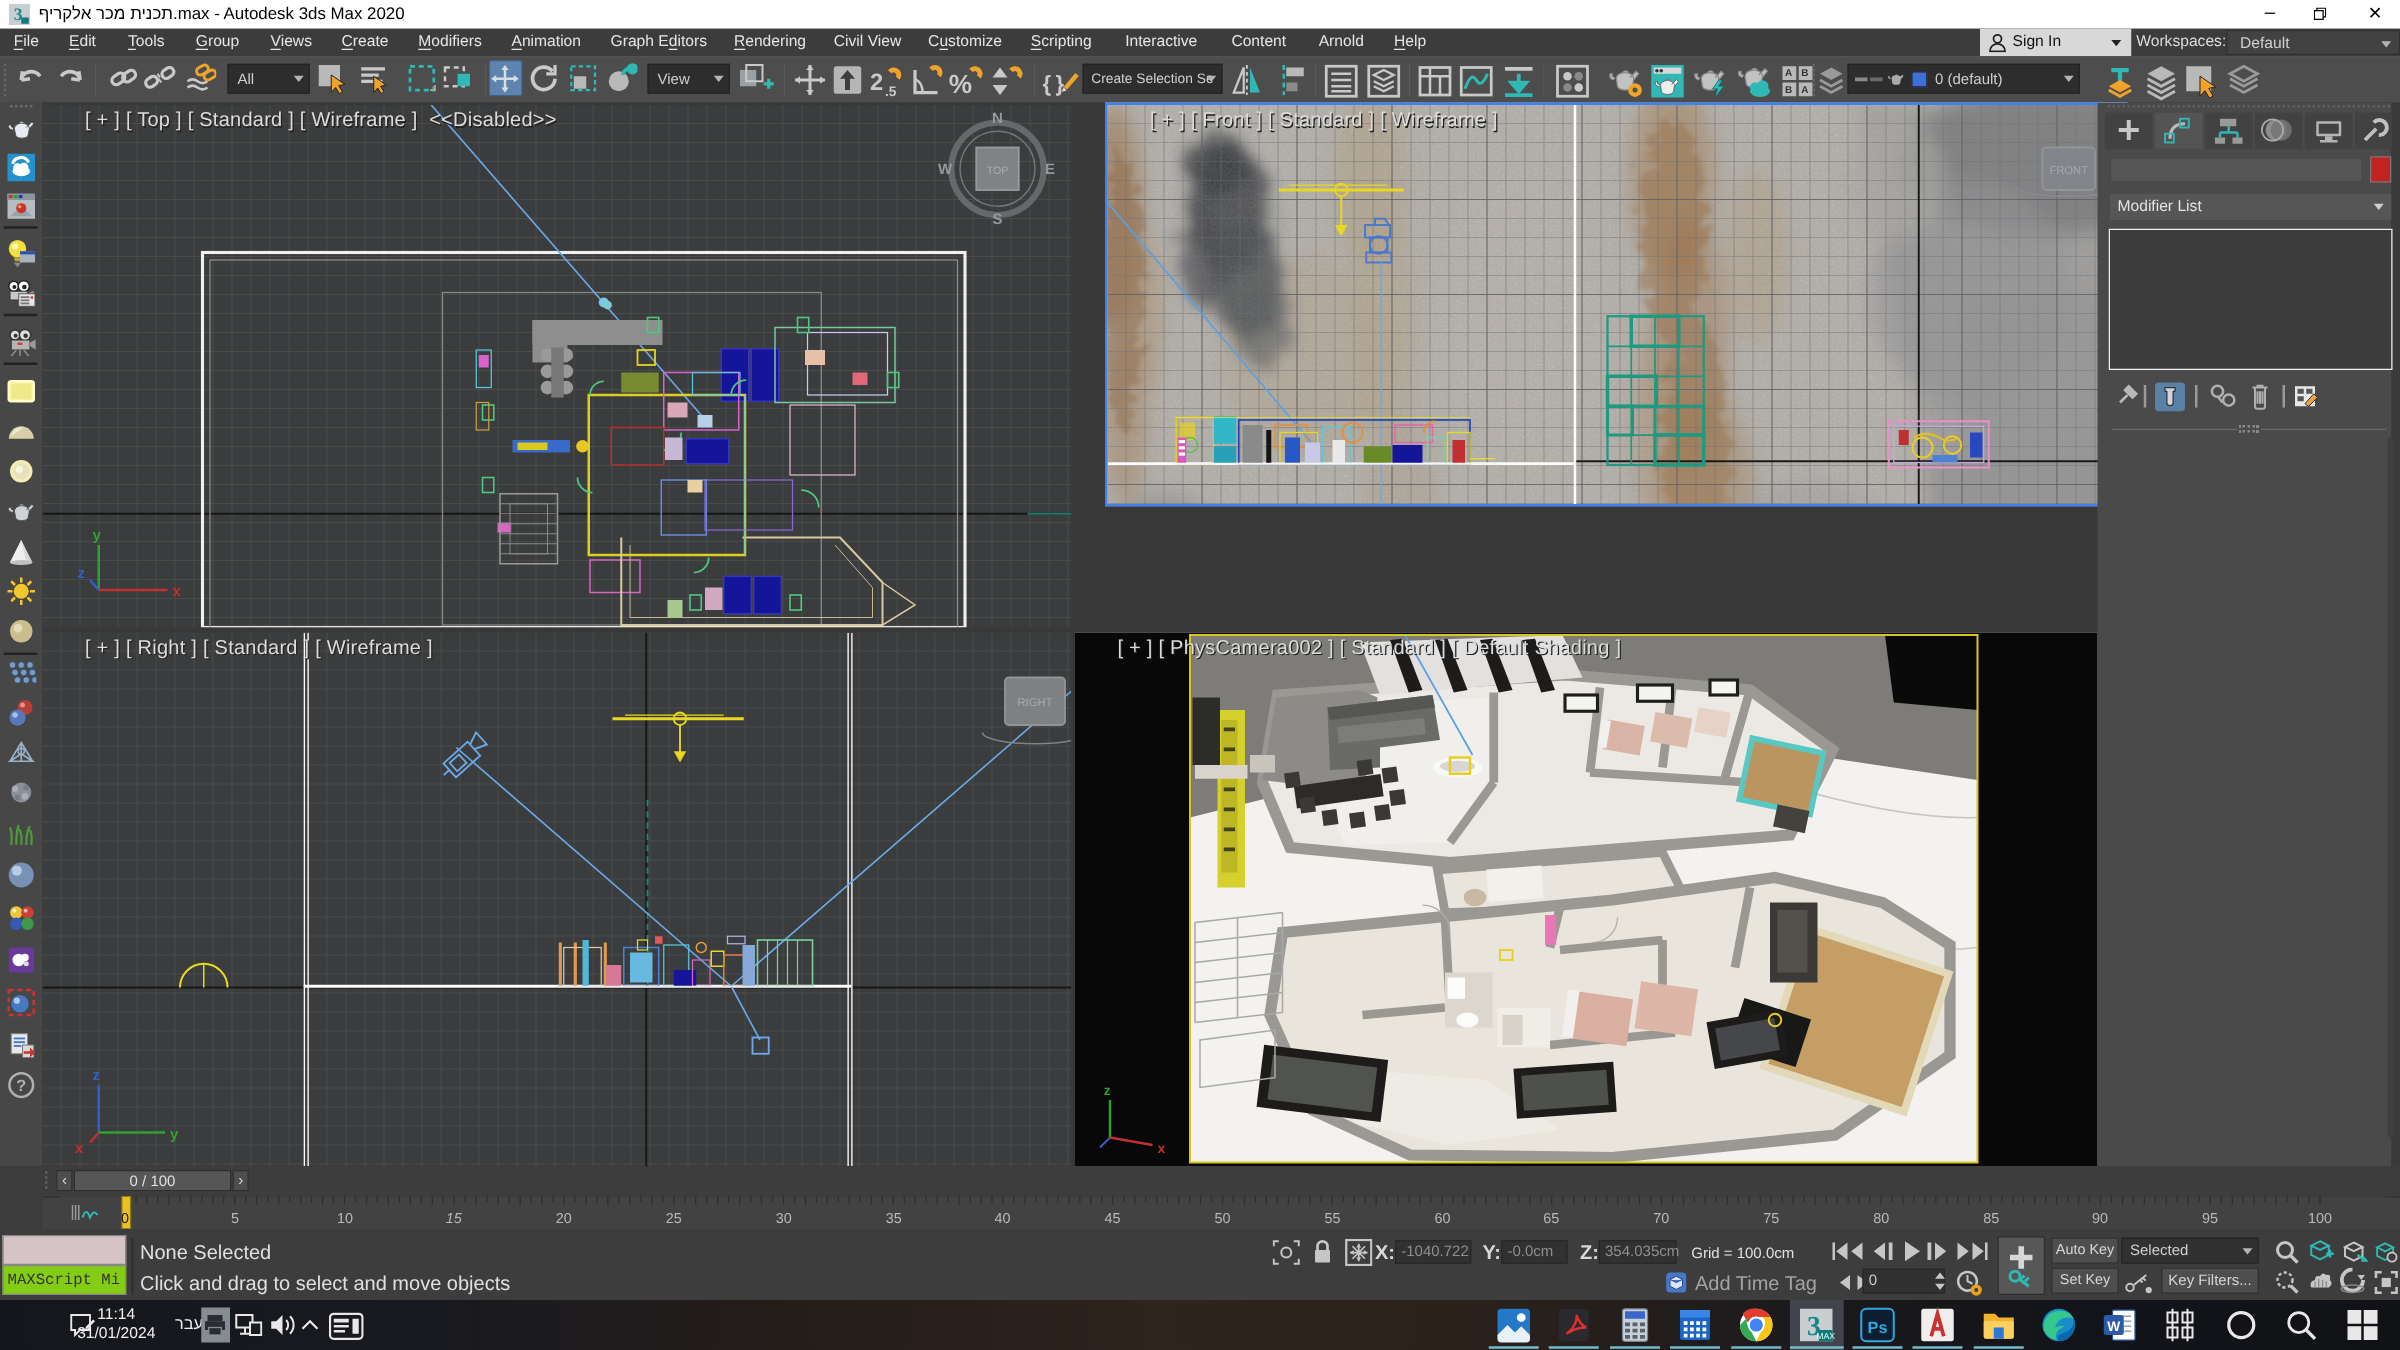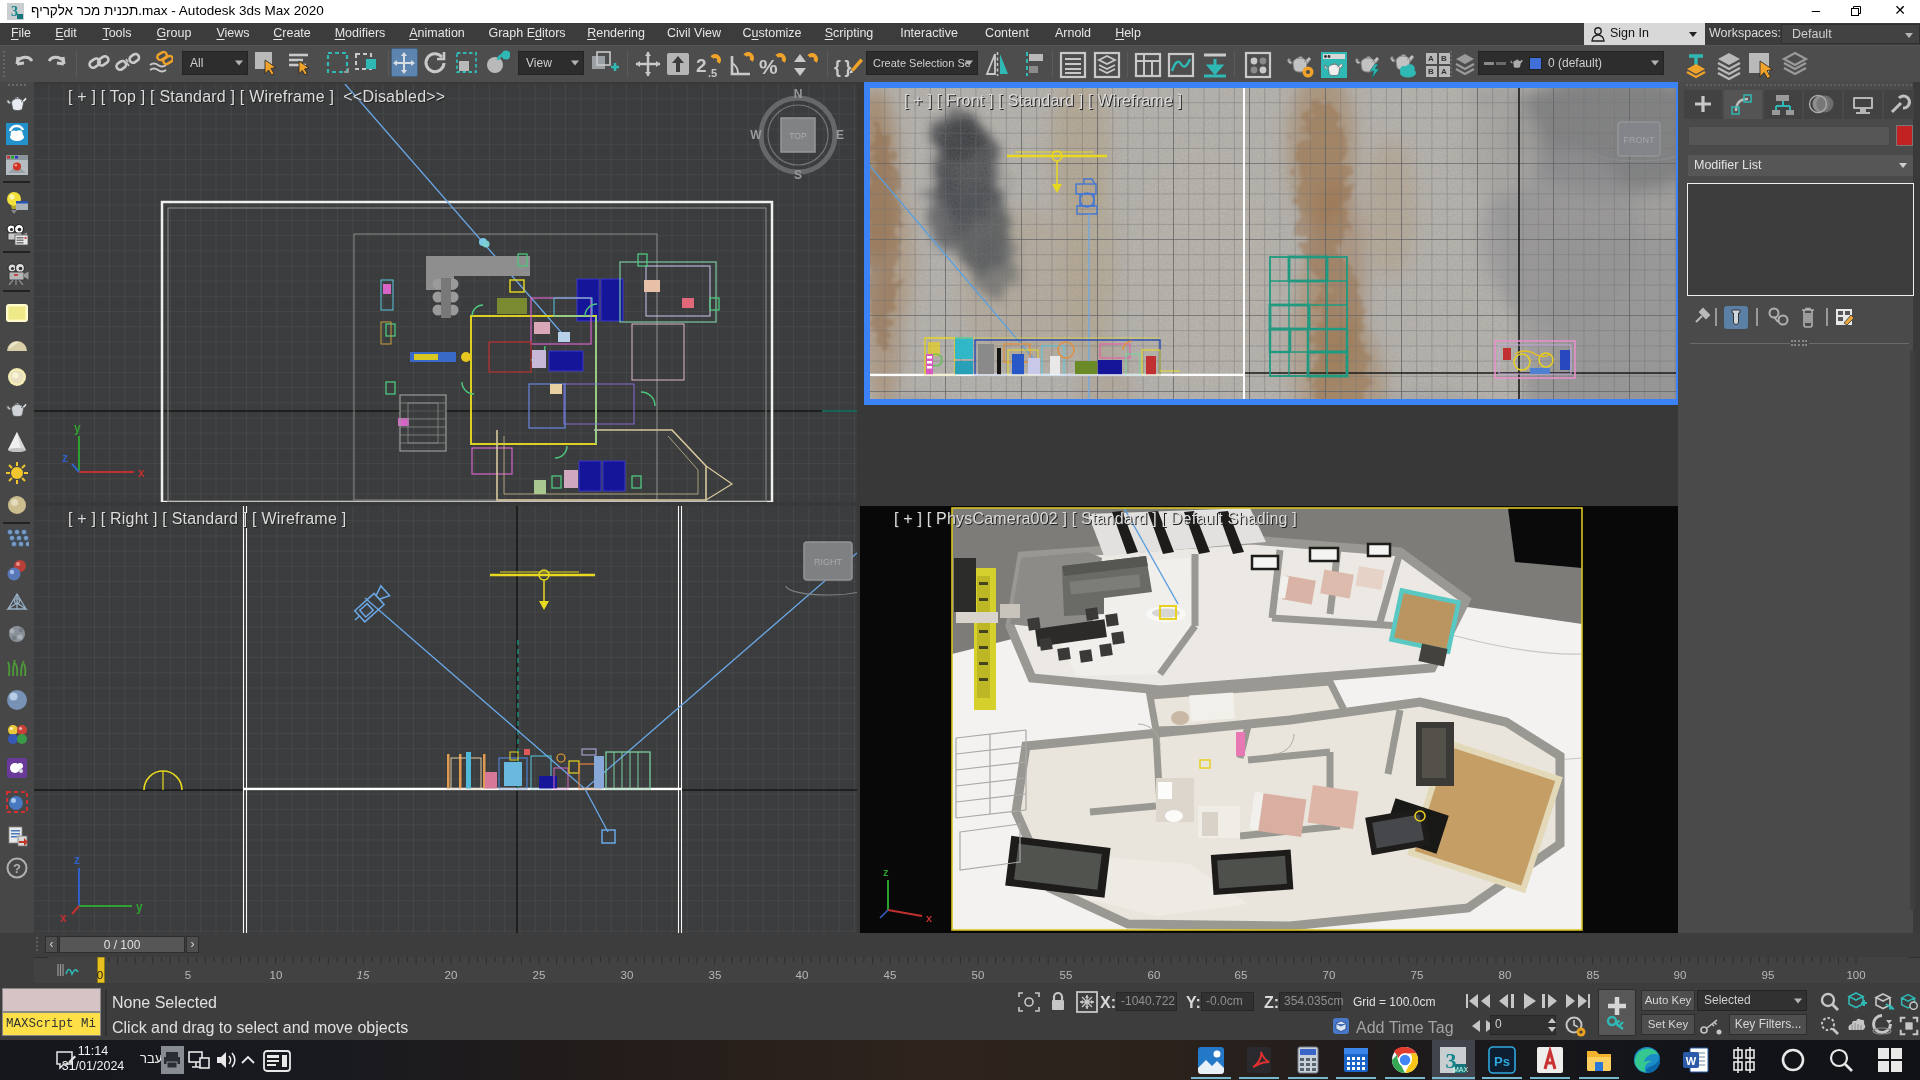--- a/index.html
+++ b/index.html
@@ -590,21 +590,21 @@
 <g font-size="12" font-weight="bold">
             <line x1="45" y1="388" x2="45" y2="352" stroke="#30a030" stroke-width="2"></line>
             <text x="40" y="348" fill="#30a030">y</text>
 <line x1="45" y1="388" x2="100" y2="388" stroke="#c03030" stroke-width="2"></line>
             <text x="104" y="393" fill="#c03030">x</text>
 <line x1="45" y1="388" x2="38" y2="380" stroke="#3060c8" stroke-width="2"></line>
             <text x="28" y="378" fill="#3060c8">z</text>
           </g>
 </svg>
     </div>
-    <div id="vp-tr" class="abs" style="left:830px; top:0px; width:818px; height:323px; border:6px solid #3b82f6; background:#c6c3be; overflow:hidden;">
+    <div id="vp-tr" class="abs" style="left:850px; top:0px; width:818px; height:323px; border:2px solid #3b82f6; background:#c6c3be; overflow:hidden;">
       <div class="vplabel">[ + ] [ Front ] [ Standard ] [ Wireframe ]</div>
       <svg class="abs" style="left:0;top:0;" width="814" height="415" viewBox="0 0 814 415">
 <defs>
             <filter id="blur8" x="-40%" y="-40%" width="180%" height="180%">
               <feGaussianBlur stdDeviation="8"></feGaussianBlur>
             </filter>
 <filter id="blur5" x="-40%" y="-40%" width="180%" height="180%">
               <feGaussianBlur stdDeviation="5"></feGaussianBlur>
             </filter>
 <filter id="grain">
@@ -1263,21 +1263,21 @@
       <span class="tnum" style="left:1856px; color:#b8b8b8;">100</span>
     <svg class="abs" style="left:56px; top:962px;" width="24" height="18" viewBox="0 0 24 18">
         <path d="M2 2 v12 M4.5 2 v12 M7 2 v12" stroke="#9a9a9a" stroke-width="1.2"></path>
         <path d="M10 12 q3 -9 6 0 q3 -7 6 -2" stroke="#2eb8b4" stroke-width="1.6" fill="none"></path>
       </svg>
   </div>
 
   <div id="statusbar" class="abs"></div>
   <div id="sbitems">
     <div class="abs" style="left:2px; top:988px; width:99px; height:24px; background:#d6c3c6; border:1px solid #888;"></div>
-    <div class="abs" style="left:2px; top:1012px; width:99px; height:24px; background:#fde047; border:1px solid #888; color:#333; font-family:'Liberation Mono',monospace; font-size:12.5px; line-height:23px; padding-left:3px; overflow:hidden;">MAXScript Mi</div>
+    <div class="abs" style="left:2px; top:1012px; width:99px; height:24px; background:#84cc16; border:1px solid #888; color:#333; font-family:'Liberation Mono',monospace; font-size:12.5px; line-height:23px; padding-left:3px; overflow:hidden;">MAXScript Mi</div>
     <div class="abs" style="left:105px; top:990px; width:2px; height:46px; background:#303030;"></div>
     <div class="abs" style="left:112px; top:994px; color:#e0e0e0;">None Selected</div>
     <div class="abs" style="left:112px; top:1019px; color:#e0e0e0;">Click and drag to select and move objects</div>
     <svg class="abs" style="left:1018px; top:992px;" width="22" height="20" viewBox="0 0 22 20">
         <g stroke="#c6c6c6" stroke-width="1.6" fill="none">
           <path d="M1 5 V1 H5 M17 1 H21 V5 M21 15 V19 H17 M5 19 H1 V15"></path>
           <circle cx="11" cy="10" r="4"></circle>
         </g>
       </svg>
 <svg class="abs" style="left:1050px; top:991px;" width="16" height="21" viewBox="0 0 16 21">

